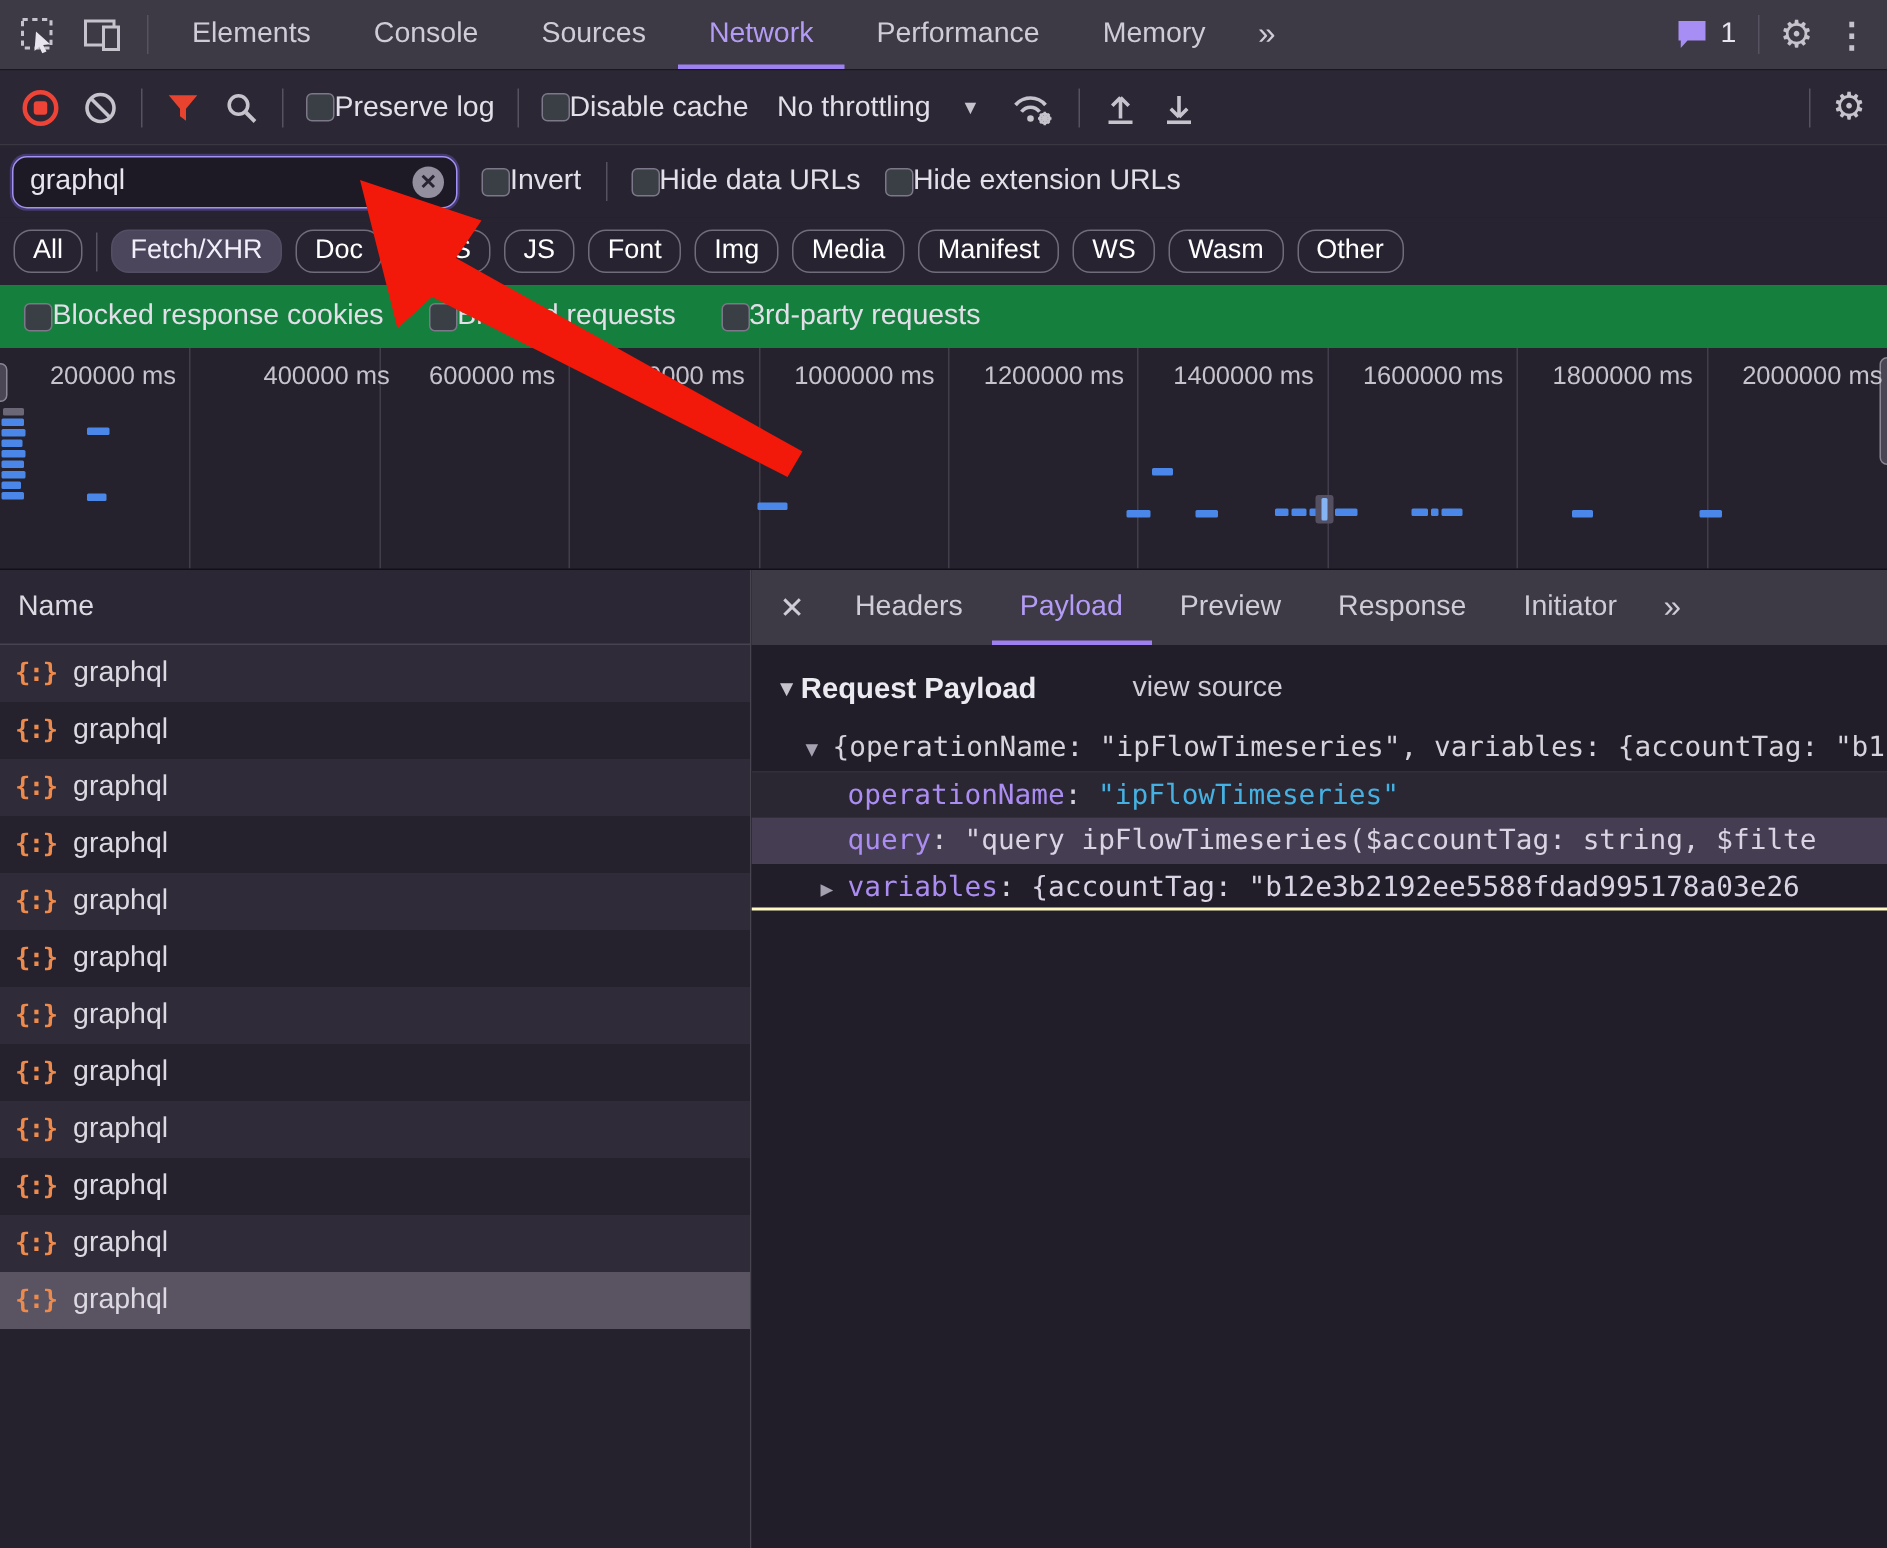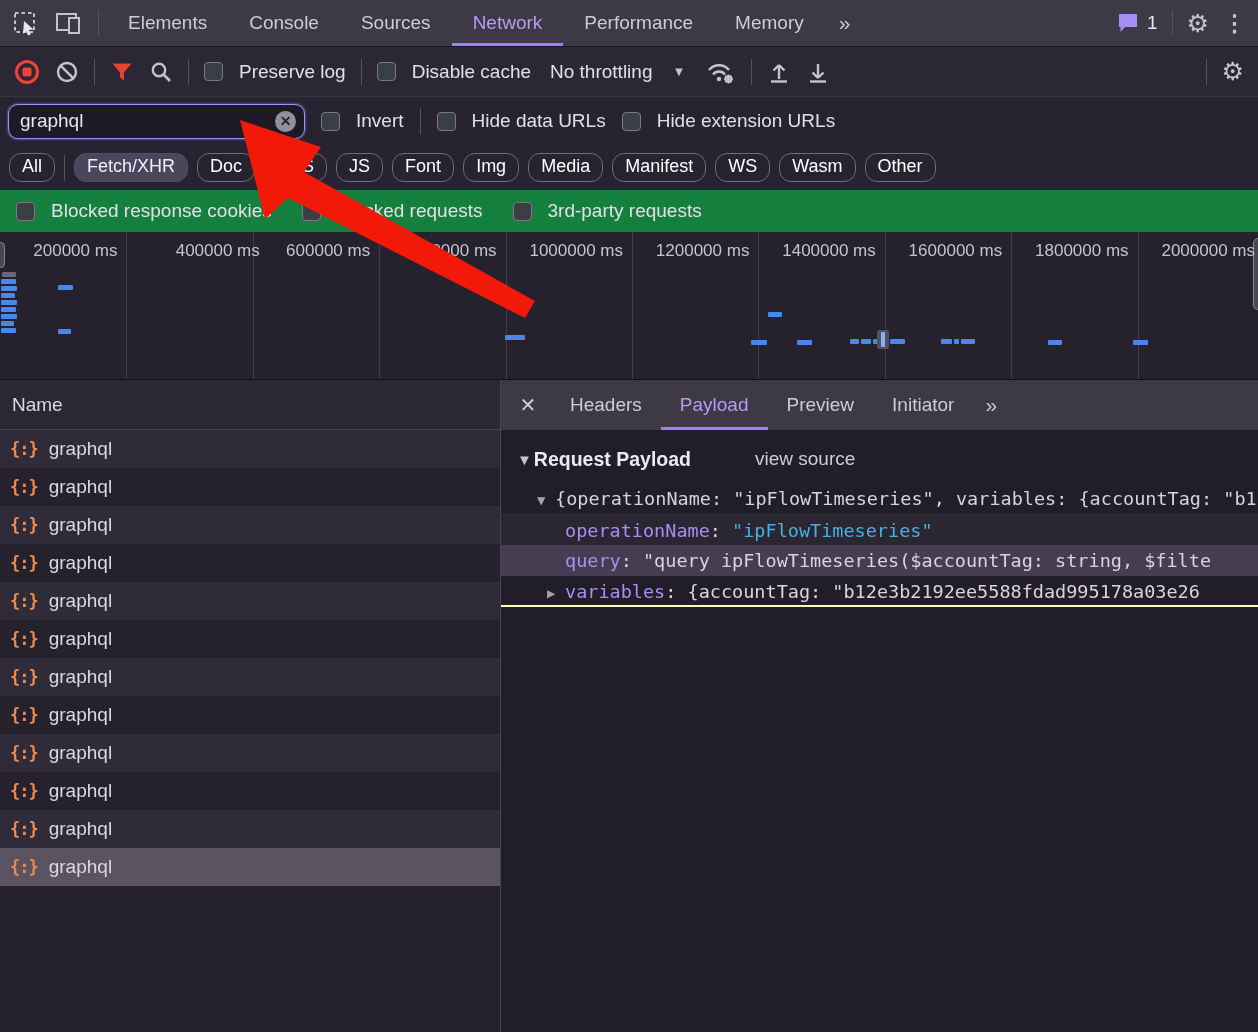--- a/index.html
+++ b/index.html
@@ -20,21 +20,21 @@
   .tab { display:flex; align-items:center; padding:0 21px; font-size:19px; color:#cfccd6; cursor:default; }
   .tab.active { color:#b49cf6; box-shadow:inset 0 -3px 0 #9d81f2; }
   .tab-chev { display:flex; align-items:center; padding:0 14px; color:#cfccd6; font-size:21px; letter-spacing:-2px; }
   .tb-right { margin-left:auto; display:flex; align-items:center; gap:14px; padding-right:12px; }
   .bubble-wrap { display:flex; align-items:center; gap:7px; font-size:19px; color:#e8e5ee; }
   .gear-glyph { font-size:25px; color:#c6c3cd; line-height:1; }
   .kebab-glyph { font-size:23px; color:#c6c3cd; font-weight:bold; line-height:1; }
 
   
   .toolbar { height:50px; flex:0 0 50px; background:#2b2734; display:flex; align-items:center; gap:15px; padding:0 14px; border-bottom:1px solid #3a3642; }
-  .cb-group { display:flex; align-items:center; gap:16px; }
+  .cb-group { display:flex; align-items:center; gap:0; }
   .checkbox { width:19px; height:19px; border:1.5px solid #7d7889; border-radius:4px; background:#3a3f45; flex:0 0 19px; }
   .lbl { font-size:19px; color:#e2dfe8; white-space:nowrap; }
   .throttle { display:flex; align-items:center; gap:20px; padding:0 4px; }
   .dd-caret { font-size:13px; color:#c6c3cd; }
   .tb-spacer { flex:1; }
 
   
   .filter-row { height:48px; flex:0 0 48px; background:#272330; display:flex; align-items:center; gap:16px; padding:0 8px; }
   .filter-input { width:297px; height:35px; background:#1d1925; border:1.5px solid #a392f2; box-shadow:0 0 0 1.5px rgba(130,104,232,.35); border-radius:10px; display:flex; align-items:center; padding:0 8px 0 11px; }
   .filter-input .txt { font-size:19px; color:#e8e5ee; flex:1; }
@@ -372,20 +372,21 @@
         </div>
     </div>
 
     <div class="detail">
       <div class="detail-tabs">
         <span class="close-x">✕</span>
         <span id="detail-tabs-list" style="display:flex; align-items:stretch;">
             <span class="dtab">Headers</span>
             <span class="dtab active">Payload</span>
             <span class="dtab">Preview</span>
+            <span class="dtab">Response</span>
             <span class="dtab">Initiator</span>
           </span>
         <span class="dchev">»</span>
       </div>
       <div class="payload">
         <div class="pl-header">
           <span class="pl-caret">▼</span>
           <span class="pl-title">Request Payload</span>
           <span class="pl-viewsource">view source</span>
         </div>

